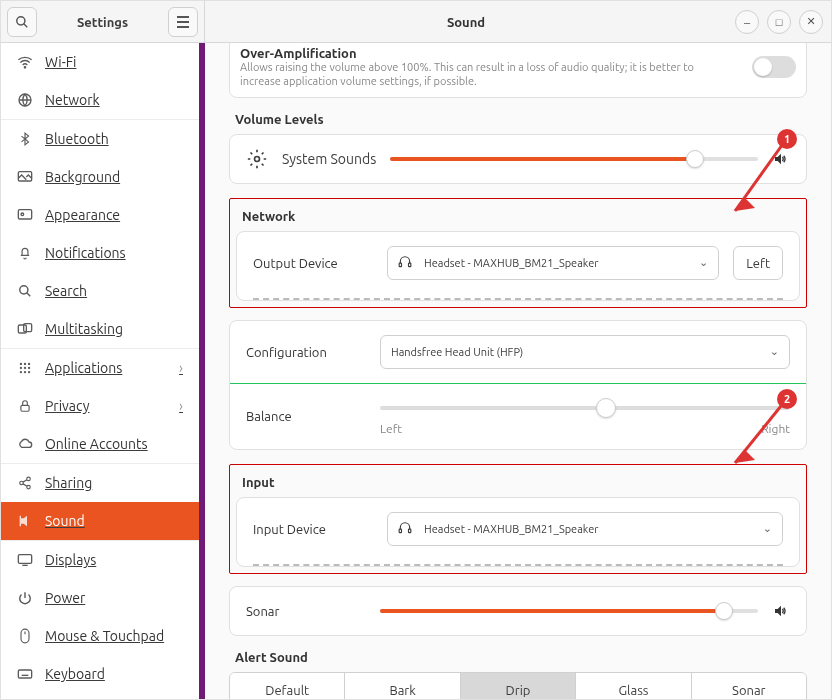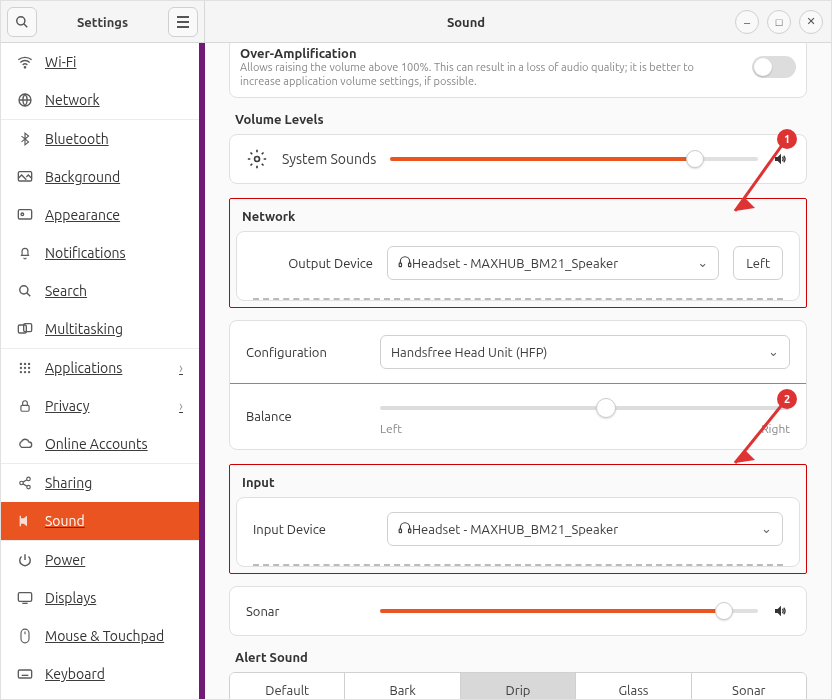--- a/index.html
+++ b/index.html
@@ -32,21 +32,21 @@
   .row + .row { border-top: 1px solid #22c55e; }
   .row-label { font-size: 13px; color: #333; width: 120px; }
   .vol-row { display: flex; align-items: center; gap: 14px; padding: 14px 16px; }
   .gear-icon { width: 22px; display:flex; justify-content:center; }
   .slider { flex: 1; height: 20px; position: relative; }
   .slider-track { position:absolute; left:0; right:0; top:50%; height:4px; margin-top:-2px; background:#e0e0e0; border-radius:2px; }
   .slider-fill { position:absolute; left:0; top:50%; height:4px; margin-top:-2px; background:#e95420; border-radius:2px; }
   .slider-knob { position:absolute; top:50%; width:18px; height:18px; margin-top:-9px; margin-left:-9px; border-radius:50%; background:#fff; border:1px solid #ccc; box-shadow:0 1px 2px rgba(0,0,0,.15); }
   .speaker-icon { width:18px; display:flex; justify-content:center; color:#333; }
   .highlight-box { border: 1px solid #cc0000; padding: 6px; border-radius: 2px; margin-bottom: 12px; position: relative; }
-  .select { flex:1; border:1px solid #d0d0d0; border-radius:6px; background:#fff; height:34px; display:flex; align-items:center; padding:0 10px; gap:0; cursor:pointer; font-size:13px; }
+  .select { flex:1; border:1px solid #d0d0d0; border-radius:6px; background:#fff; height:34px; display:flex; align-items:center; padding:0 10px; gap:12px; cursor:pointer; font-size:11px; }
   .select .chev { margin-left:auto; color:#666; }
   .btn { border:1px solid #d0d0d0; border-radius:6px; background:#fff; height:34px; padding:0 12px; display:flex; align-items:center; cursor:pointer; font-size:13px; }
   .dashed-underline { border-bottom: 2px dashed #bbb; margin: 4px 16px 0; }
   .balance-wrap { flex:1; }
   .balance-labels { display:flex; justify-content:space-between; font-size:12px; color:#888; margin-top:4px; }
   .balance-track { position:relative; height:20px; }
   .balance-line { position:absolute; left:0; right:0; top:50%; height:4px; margin-top:-2px; background:#ddd; border-radius:2px; }
   .balance-knob { position:absolute; top:50%; left:55%; width:20px; height:20px; margin-top:-10px; margin-left:-10px; border-radius:50%; background:#fff; border:1px solid #ccc; box-shadow:0 1px 2px rgba(0,0,0,.15); }
   .alert-seg { display:flex; border:1px solid #d0d0d0; border-radius:6px; overflow:hidden; }
   .alert-seg .seg { flex:1; text-align:center; padding:10px 0; font-size:13px; cursor:pointer; background:#fff; }
@@ -220,35 +220,35 @@
           <svg width="16" height="16" viewBox="0 0 24 24" fill="currentColor">
             <path d="M6 8h4l5-4v16l-5-4H6z"></path>
             <path d="M5 4v16" stroke="currentColor" stroke-width="2"></path>
           </svg>
         </span>
         <span>Sound</span>
       </div>
       <div class="sep"></div>
       <div class="nav-item">
         <span class="nav-icon">
+          <svg width="16" height="14" viewBox="0 0 24 20" fill="none" stroke="currentColor" stroke-width="2">
+            <rect x="2" y="2" width="20" height="13" rx="2"></rect>
+            <line x1="8" y1="18" x2="16" y2="18"></line>
+          </svg>
+        </span>
+        <span>Displays</span>
+      </div>
+      <div class="nav-item">
+        <span class="nav-icon">
           <svg width="14" height="14" viewBox="0 0 24 24" fill="none" stroke="currentColor" stroke-width="2.5">
             <path d="M12 2v10"></path>
             <path d="M18 6a9 9 0 11-12 0"></path>
           </svg>
         </span>
         <span>Power</span>
-      </div>
-      <div class="nav-item">
-        <span class="nav-icon">
-          <svg width="16" height="14" viewBox="0 0 24 20" fill="none" stroke="currentColor" stroke-width="2">
-            <rect x="2" y="2" width="20" height="13" rx="2"></rect>
-            <line x1="8" y1="18" x2="16" y2="18"></line>
-          </svg>
-        </span>
-        <span>Displays</span>
       </div>
       <div class="nav-item">
         <span class="nav-icon">
           <svg width="12" height="16" viewBox="0 0 20 28" fill="none" stroke="currentColor" stroke-width="2">
             <rect x="3" y="2" width="14" height="24" rx="7"></rect>
             <line x1="10" y1="6" x2="10" y2="11"></line>
           </svg>
         </span>
         <span>Mouse &amp; Touchpad</span>
       </div>
@@ -296,21 +296,21 @@
           <svg width="16" height="16" viewBox="0 0 24 24" fill="currentColor">
               <path d="M3 9v6h4l5 5V4L7 9H3z"></path>
               <path d="M16 7a7 7 0 010 10M14 9a4 4 0 010 6" fill="none" stroke="currentColor" stroke-width="2"></path>
             </svg>
         </span>
       </div>
     </div>
 
     <div class="highlight-box">
       <div class="section-title" style="margin-top:4px;">Network</div>
-      <div class="card" style="margin-bottom:0;text-align:right;">
+      <div class="card" style="margin-bottom:0;">
         <div class="row">
           <div class="row-label">Output Device</div>
           <div class="select">
             <span>
               <svg width="14" height="14" viewBox="0 0 24 24" fill="none" stroke="currentColor" stroke-width="2">
                   <path d="M4 14v-3a8 8 0 0116 0v3"></path>
                   <rect x="2" y="14" width="4" height="6" rx="1"></rect>
                   <rect x="18" y="14" width="4" height="6" rx="1"></rect>
                 </svg>
             </span>

